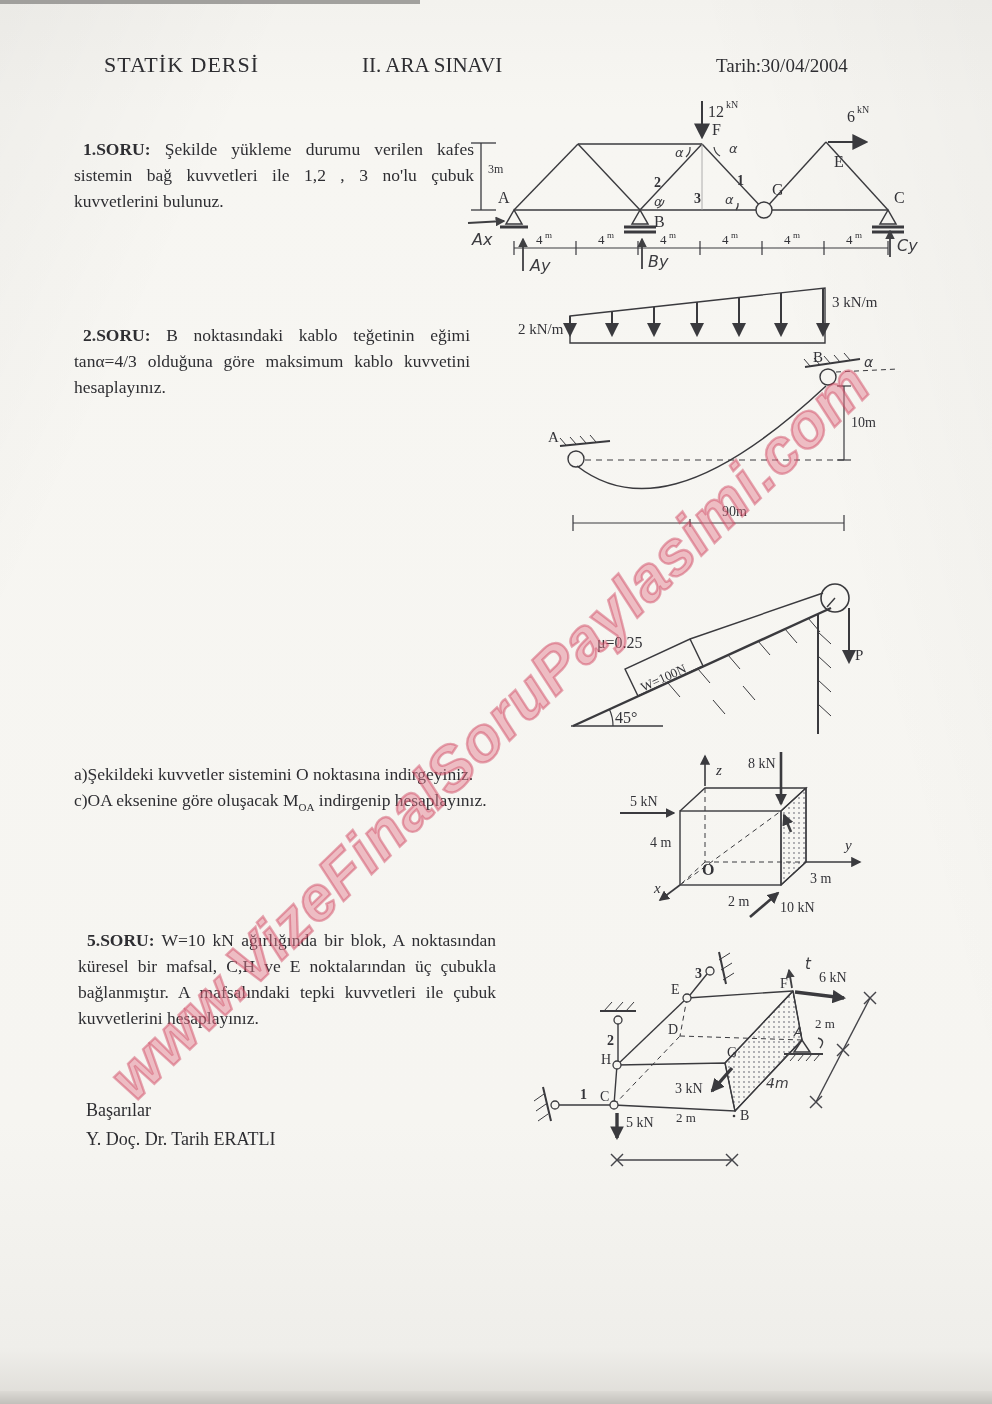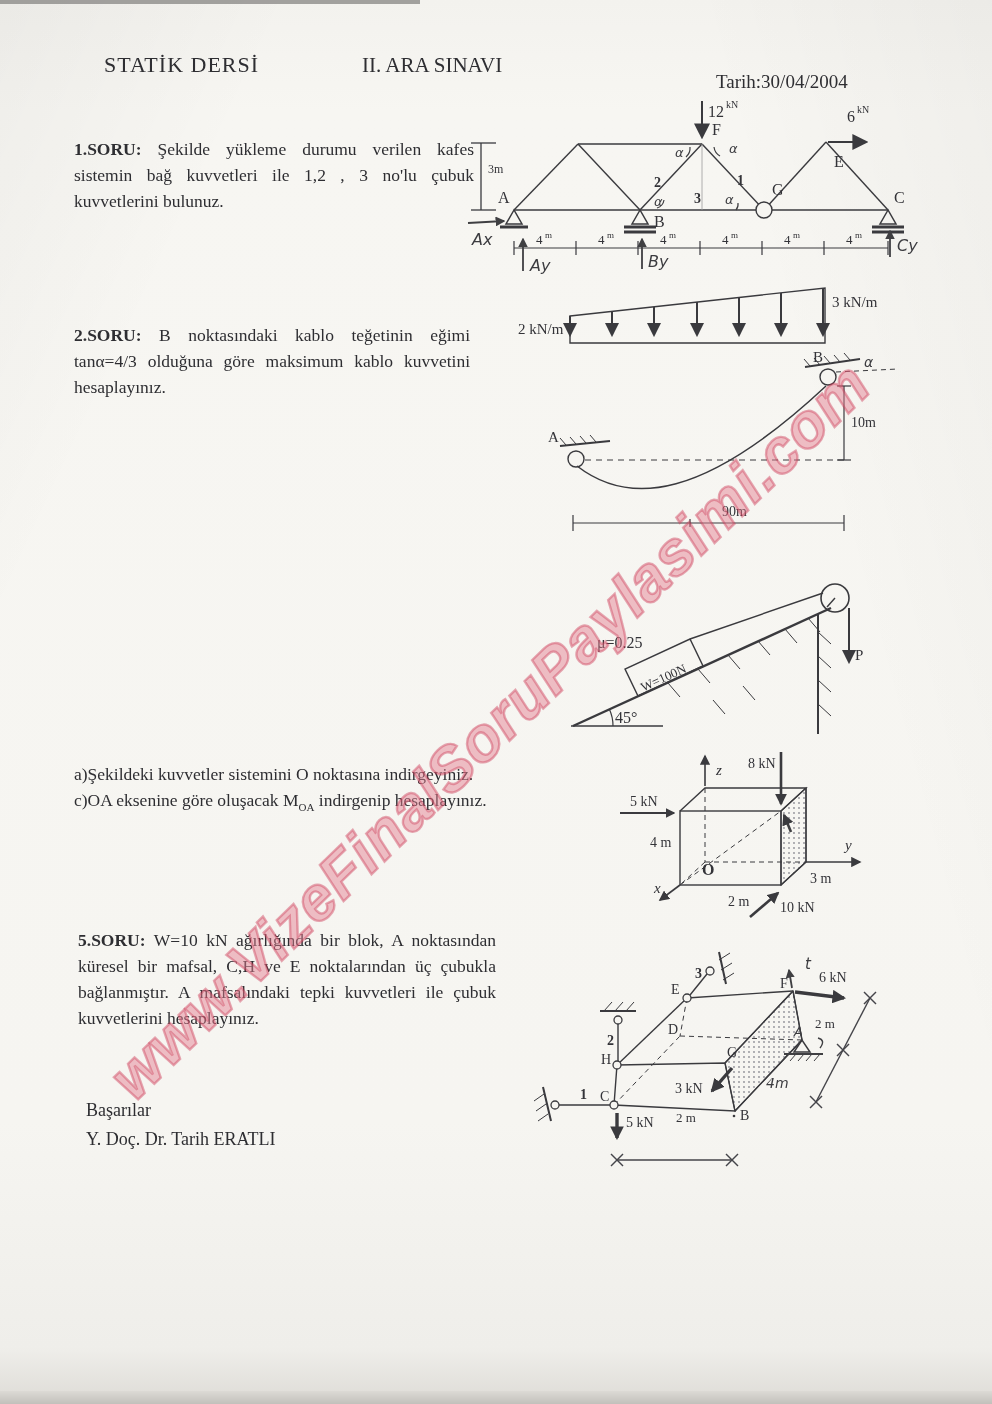--- a/index.html
+++ b/index.html
@@ -8,21 +8,21 @@
     background:
       linear-gradient(115deg, rgba(0,0,0,0.035) 0%, rgba(0,0,0,0) 18%),
       linear-gradient(255deg, rgba(0,0,0,0.03) 0%, rgba(0,0,0,0) 22%),
       linear-gradient(180deg, #f3f2ee 0%, #f7f6f2 8%, #f6f5f1 80%, #efeeea 96%, #dddbd6 100%);
     font-family:"Liberation Serif", serif; color:#2e2e32;
   }
   .topstrip{position:absolute;left:0;top:0;width:420px;height:4px;background:#8d8c89;opacity:.8;}
   .botband{position:absolute;left:0;bottom:0;width:100%;height:13px;background:linear-gradient(180deg,#dcdad5,#c2c0bb);}
   .hdr{position:absolute;font-weight:normal;white-space:nowrap;}
   .qblock{position:absolute;text-align:justify;font-size:17.5px;line-height:1.48;}
-  .qno{font-weight:bold;}
+  .qno{font-weight:bold;margin-left:9px;}
   .footer{position:absolute;font-size:18px;line-height:1.6;}
   .wm{
     position:absolute;left:95px;top:1062px;width:1250px;
     transform:rotate(-44deg);transform-origin:0 0;
     font-family:"Liberation Sans", sans-serif;font-weight:800;font-style:italic;
     font-size:62px;letter-spacing:1px;white-space:nowrap;
     color:rgba(243,166,178,0.30);
     -webkit-text-stroke:2.4px rgba(205,58,86,0.42);
     text-shadow:0 0 1px rgba(205,58,86,0.25);
     pointer-events:none;z-index:5;
@@ -36,21 +36,21 @@
 <body>
 
 <div class="page">
   <div class="topstrip"></div>
   <div class="botband"></div>
 
   <div class="wm">www.VizeFinalSoruPaylasimi.com</div>
 
   <div class="hdr" style="left:104px;top:52px;font-size:22px;letter-spacing:1px;">STATİK  DERSİ</div>
   <div class="hdr" style="left:330px;top:53px;font-size:21px;margin-left:32px;">II. ARA SINAVI</div>
-  <div class="hdr" style="left:716px;top:71px;font-size:19px;">Tarih:30/04/2004</div>
+  <div class="hdr" style="left:716px;top:55px;font-size:19px;">Tarih:30/04/2004</div>
 
   <div class="qblock" style="left:74px;top:137px;width:400px;">
     <span class="qno">1.SORU:</span>
     <span>Şekilde yükleme durumu verilen kafes sistemin bağ kuvvetleri ile 1,2 , 3 no'lu çubuk kuvvetlerini bulunuz.</span>
   </div>
 
   <svg style="left:466px;top:93px;" width="486" height="200" viewBox="0 0 486 200">
     <defs>
       <marker id="ah1" viewBox="0 0 10 10" refX="8.5" refY="5" markerWidth="8" markerHeight="8" orient="auto-start-reverse">
           <path d="M0,0L10,5L0,10z" fill="#3a3a3e"></path>

